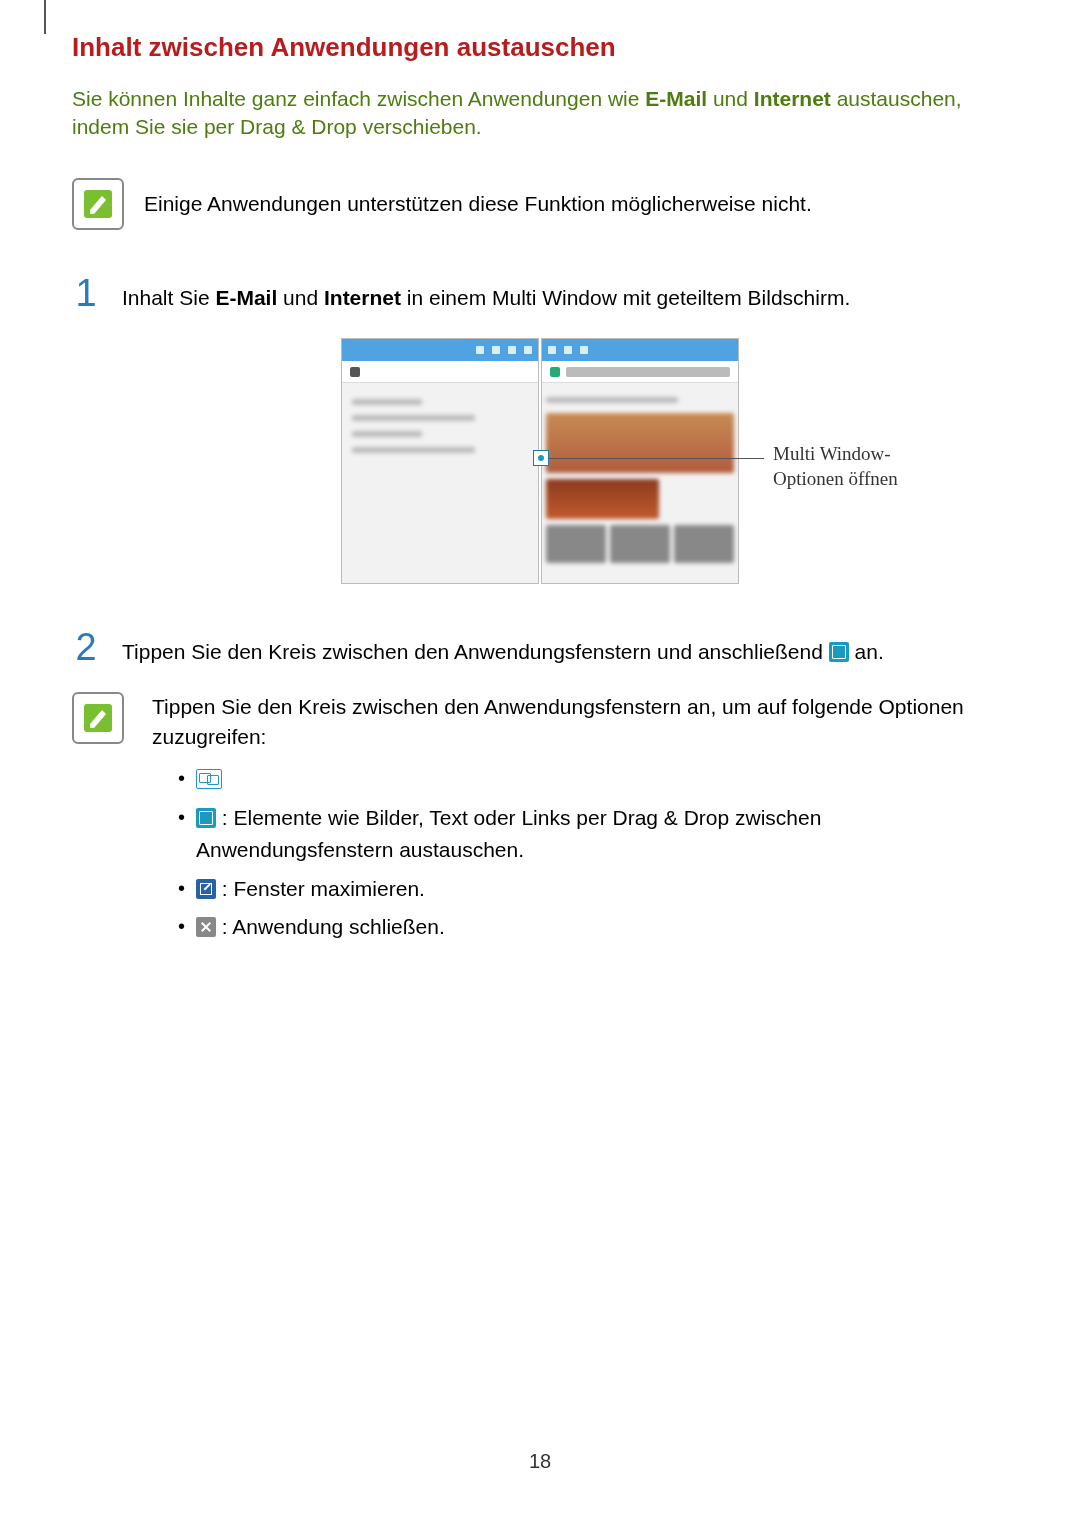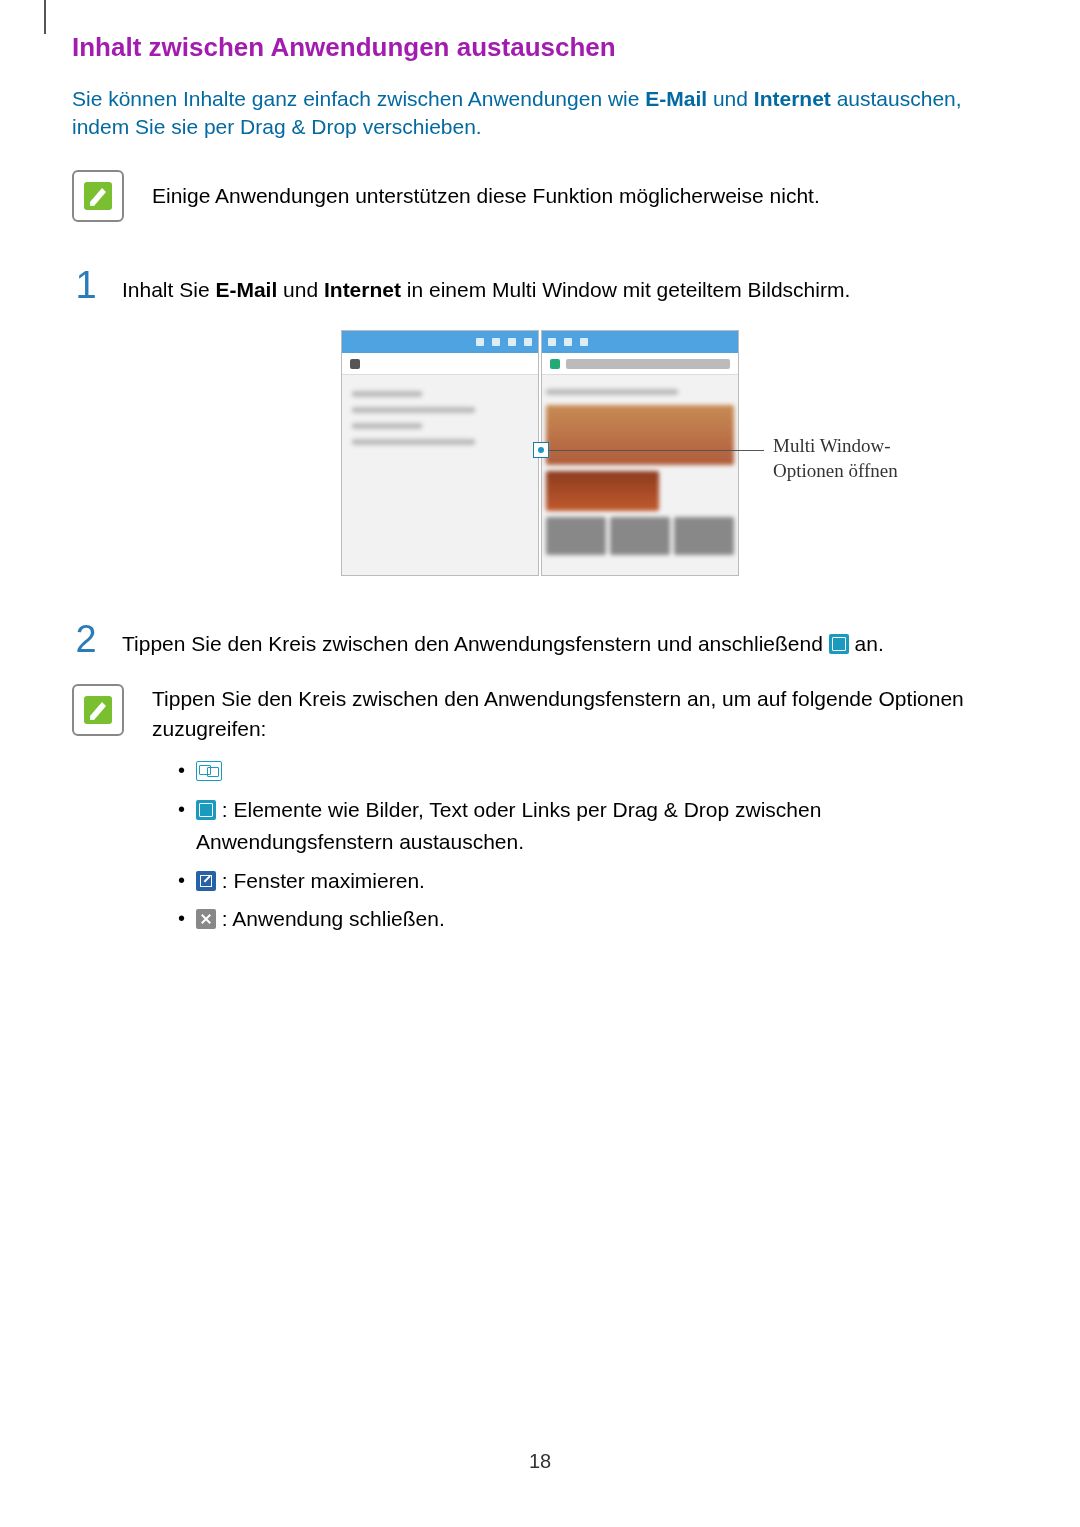--- a/index.html
+++ b/index.html
@@ -24,34 +24,34 @@
   }
   .breadcrumb {
     font-size: 22px;
     color: #666;
     margin-bottom: 68px;
     margin-left: 0;
   }
   .section-title {
     font-size: 26px;
     font-weight: 700;
-    color: #a21caf;
+    color: #b91c1c;
     margin-bottom: 22px;
   }
   .intro-text {
     font-size: 21px;
-    color: #0369a1;
+    color: #4d7c0f;
     line-height: 1.35;
-    margin-bottom: 28px;
+    margin-bottom: 36px;
   }
   .bold { font-weight: 700; }
   .note-row {
     display: flex;
     align-items: center;
-    gap: 28px;
+    gap: 20px;
     margin-bottom: 44px;
   }
   .note-icon {
     width: 52px;
     height: 52px;
     border: 2px solid #888;
     border-radius: 6px;
     display: flex;
     align-items: center;
     justify-content: center;

